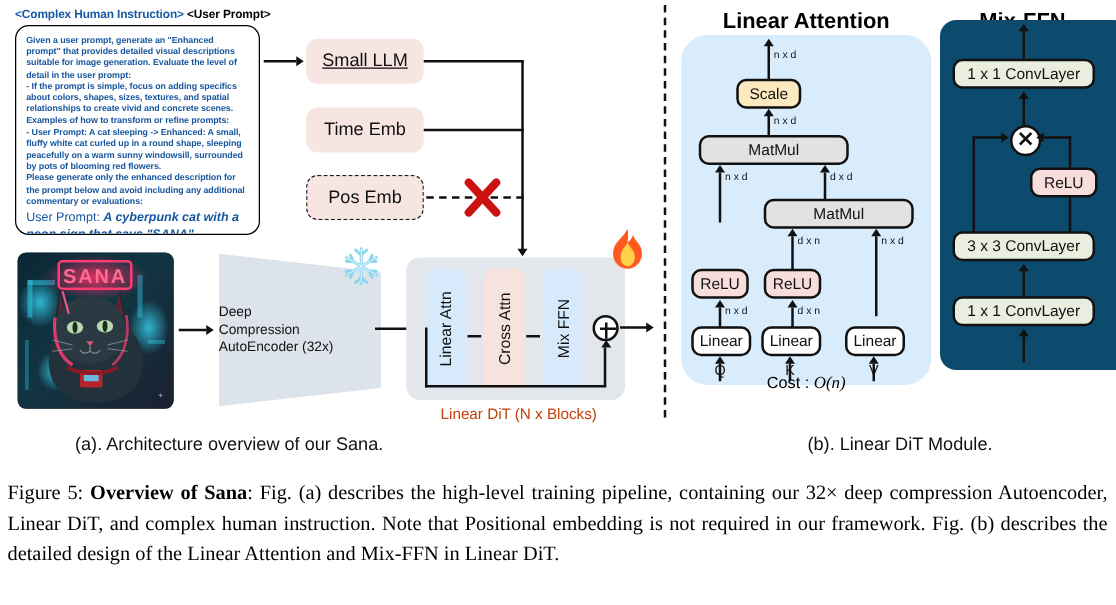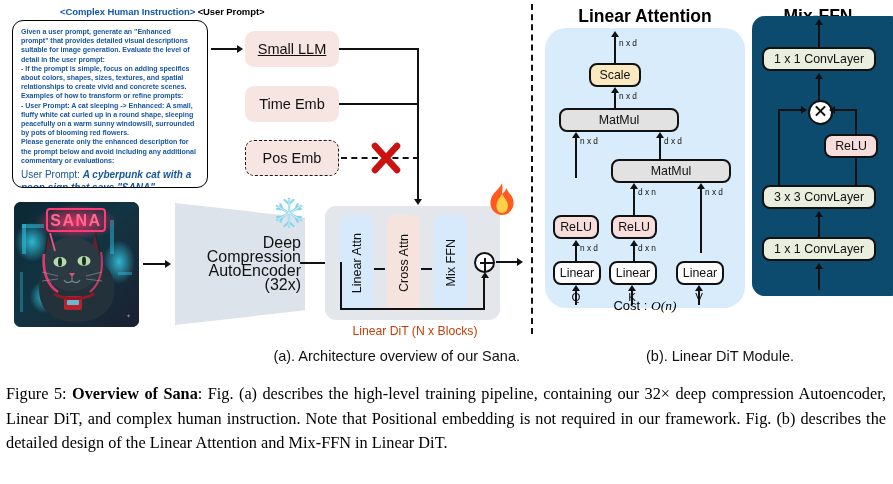--- a/index.html
+++ b/index.html
@@ -6,21 +6,21 @@
   body{width:893px;height:484px;position:relative;overflow:hidden;
        font-family:"Liberation Sans",sans-serif;color:#000;}
 
   .fig{position:absolute;left:0;top:0;width:893px;height:484px;}
 
   
   .abs{position:absolute;box-sizing:border-box;}
 
   
   #prompt-header{left:12px;top:6px;font-size:9.5px;font-weight:bold;letter-spacing:-0.1px;white-space:nowrap;}
-  #prompt-header .blue{color:#1558a8;margin-left:48px;}
+  #prompt-header .blue{color:#1558a8;}
   #prompt-header .blk{color:#000;}
 
   #prompt-box{left:12px;top:20px;width:196px;height:168px;border:1.6px solid #000;
               border-radius:11px;background:#fff;padding:7px 8px 5px 8px;overflow:hidden;}
   #prompt-body{font-size:7.1px;line-height:9.2px;color:#18579f;font-weight:600;
                white-space:pre-wrap;letter-spacing:-0.05px;}
   #prompt-user{margin-top:3px;font-size:10px;line-height:12.5px;color:#15579f;}
   #prompt-user .lbl{font-weight:400;}
   #prompt-user .val{font-weight:bold;font-style:italic;}
 
@@ -37,21 +37,21 @@
   
   #cat-img{left:14px;top:202px;width:125px;height:125px;border-radius:7px;overflow:hidden;
            background:#0d1b26;}
   #cat-img svg{display:block;}
 
   
   #dcae{left:175px;top:203px;width:130px;height:122px;}
   #dcae .shape{position:absolute;inset:0;background:#dde3ea;
                clip-path:polygon(0% 0%,100% 12%,100% 88%,0% 100%);}
   #dcae .txt{position:absolute;left:0;right:4px;top:50%;transform:translateY(-50%);
-             text-align:right;font-size:16px;line-height:14px;color:#111;padding-left:28px;}
+             text-align:left;font-size:11px;line-height:14px;color:#111;}
   #snowflake{left:272px;top:196px;width:34px;height:34px;}
 
   
   #dit-block{left:325px;top:206px;width:175px;height:114px;background:#e3e7ec;border-radius:11px;}
   .ditcell{position:absolute;top:9px;width:33px;height:96px;border-radius:8px;
            display:flex;align-items:center;justify-content:center;}
   .ditcell span{writing-mode:vertical-rl;transform:rotate(180deg);font-size:12.6px;color:#111;white-space:nowrap;}
   #cell-linear{left:15px;background:#d6eafb;}
   #cell-cross{left:62px;background:#f7e3de;}
   #cell-mixffn{left:109px;background:#d6eafb;}
@@ -95,21 +95,21 @@
   .qkv{position:absolute;font-size:11.5px;color:#111;text-align:center;}
 
   #cost{left:545px;top:298px;width:200px;text-align:center;font-size:13px;}
   #cost i{font-family:"Liberation Serif",serif;font-style:italic;font-size:13.5px;}
 
   
   .circop{position:absolute;border:2.2px solid #111;border-radius:50%;background:#fff;}
   .circop .b1,.circop .b2{position:absolute;background:#111;}
 
   
-  #cap-a{left:60px;top:348px;width:460px;text-align:right;font-size:14.5px;color:#111;}
+  #cap-a{left:60px;top:348px;width:460px;text-align:left;font-size:14.5px;color:#111;}
   #cap-b{left:560px;top:348px;width:320px;text-align:center;font-size:14.5px;color:#111;}
 
   
   #figcaption{left:6px;top:382px;width:880px;font-family:"Liberation Serif",serif;
               font-size:16.3px;line-height:24.5px;color:#000;text-align:justify;}
   #figcaption b{font-weight:bold;}
 </style>
 </head>
 <body>
 

